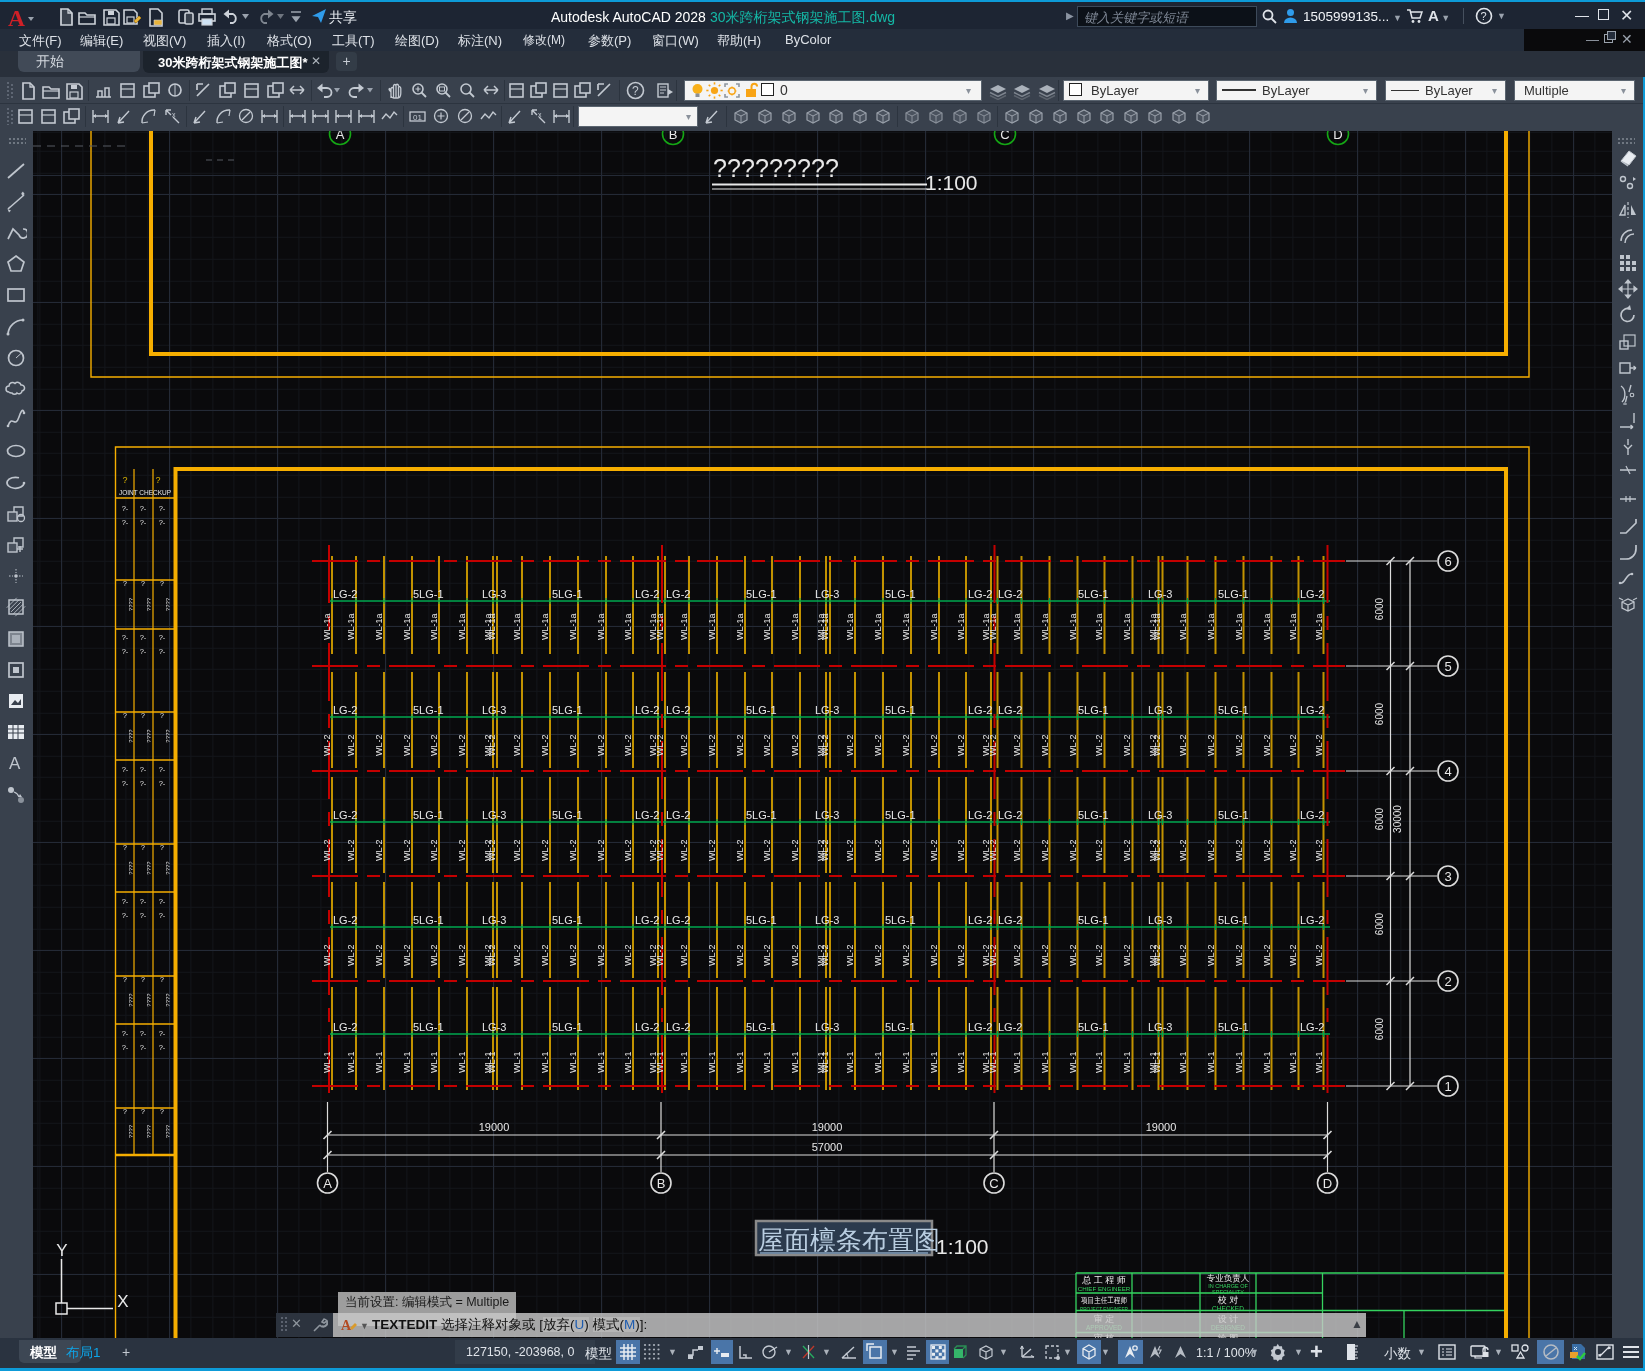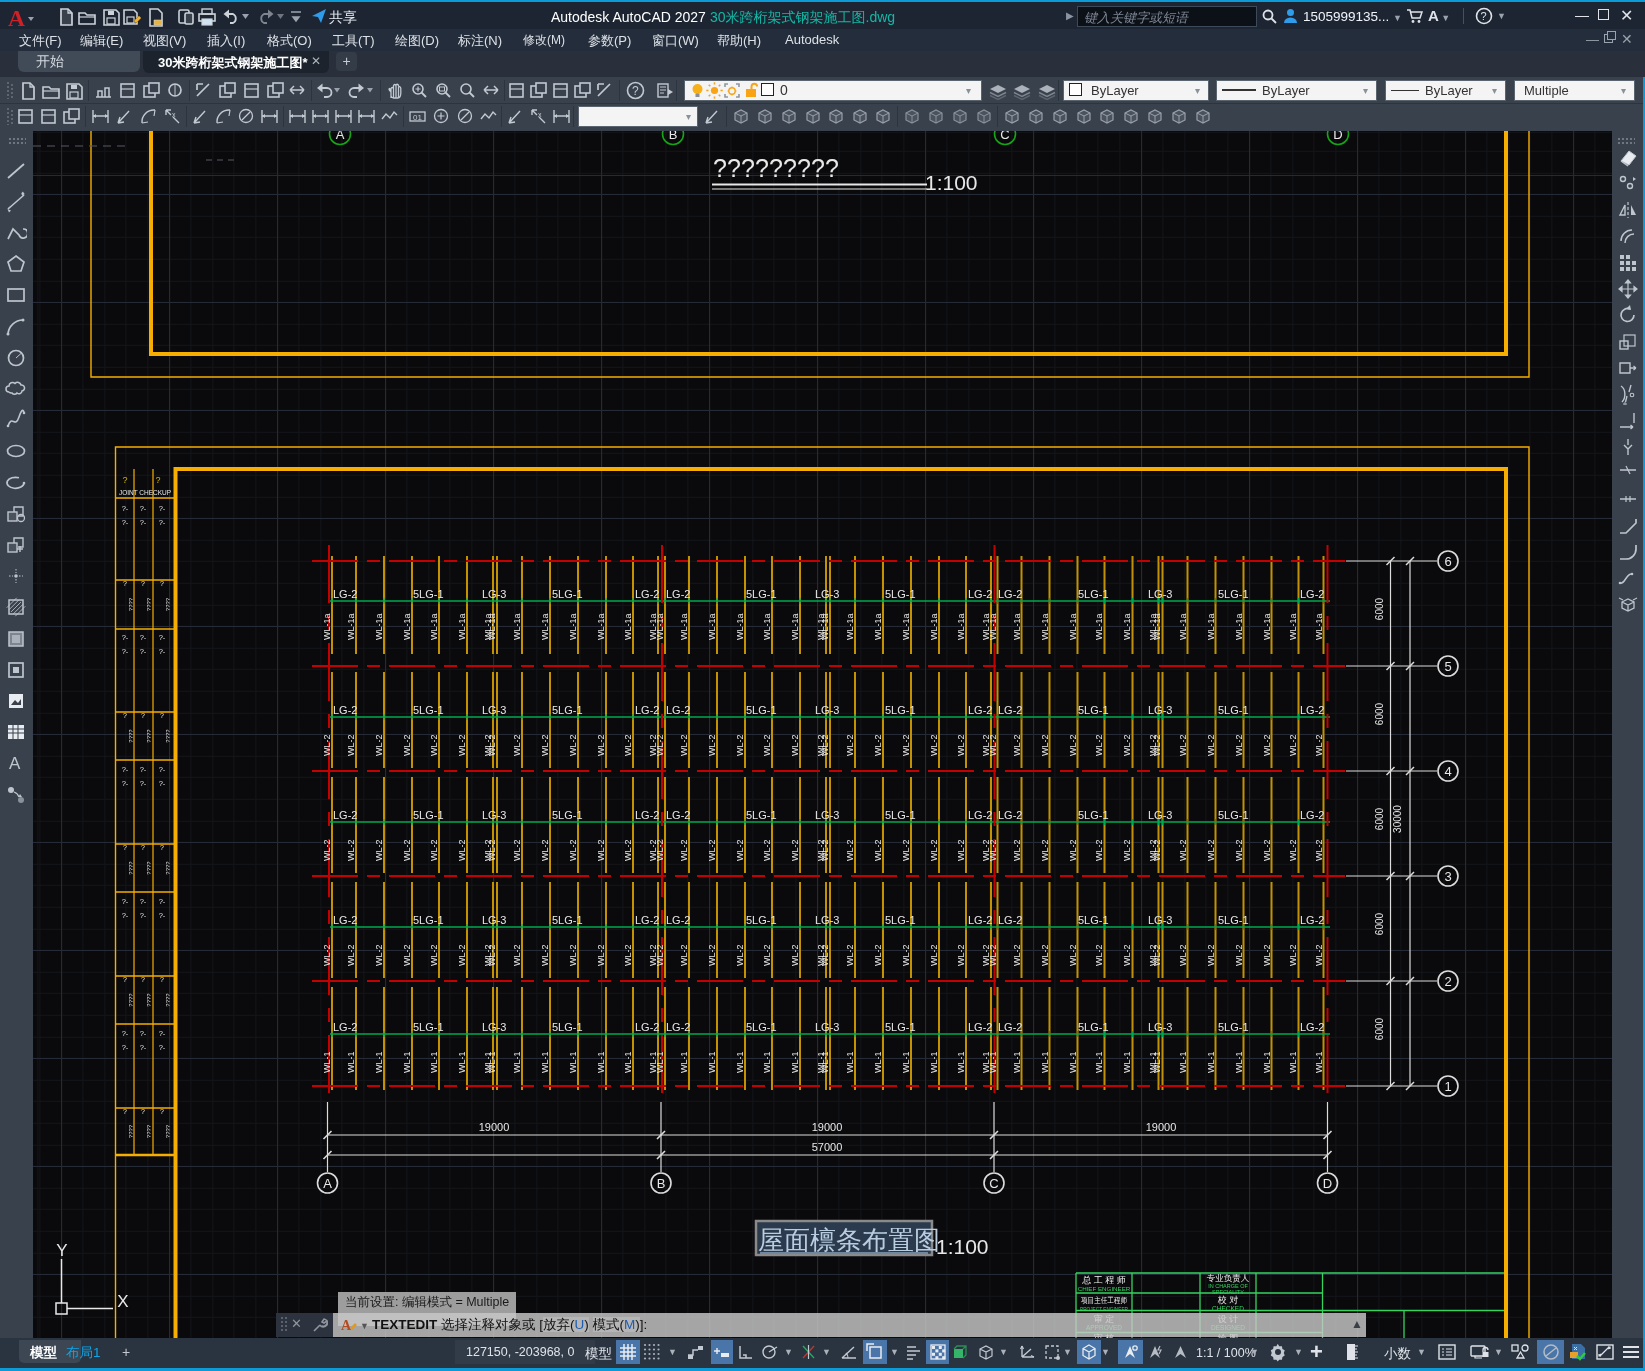--- a/index.html
+++ b/index.html
@@ -50,21 +50,21 @@
     <svg class="abs" style="left:277px;top:12px" width="8" height="6">
       <path d="M0 0 h7 l-3.5 5 z" fill="#6e757f"></path>
     </svg>
     <svg class="abs" style="left:290px;top:8px" width="12" height="12">
       <path d="M1 2 h10 M3 7 h6 l-3 4 z" stroke="#9aa2ad" fill="#9aa2ad" stroke-width="1.5"></path>
     </svg>
     <svg class="abs" style="left:311px;top:6px" width="16" height="16" viewBox="0 0 16 16">
       <path d="M1 8 L15 1 L10 15 L7 9 z" fill="#2f9ceb"></path>
     </svg>
     <div class="abs" style="left:329px;top:7px;font-size:14px;color:#e8ecf1">共享</div>
-    <div class="abs" style="left:551px;top:7px;font-size:14px;color:#ffffff">Autodesk AutoCAD 2027</div>
+    <div class="abs" style="left:551px;top:7px;font-size:14px;color:#ffffff">Autodesk AutoCAD 2028</div>
     <div class="abs" style="left:710px;top:7px;font-size:14px;color:#14b8a6">30米跨桁架式钢架施工图.dwg</div>
     <div class="abs" style="left:1066px;top:8px;color:#8b94a2;font-size:10px">▶</div>
     <div class="abs" style="left:1077px;top:4px;width:180px;height:21px;background:#0c1118;border:1px solid #3d4a5a;color:#7e8795;font-size:13px;font-style:italic;padding:2px 6px">键入关键字或短语</div>
     <svg class="abs" style="left:1261px;top:6px" width="17" height="17" viewBox="0 0 17 17">
       <circle cx="7" cy="7" r="4.5" fill="none" stroke="#dfe3e9" stroke-width="1.8"></circle>
       <path d="M10.5 10.5 L15 15" stroke="#dfe3e9" stroke-width="1.8"></path>
     </svg>
     <svg class="abs" style="left:1282px;top:5px" width="17" height="18" viewBox="0 0 17 18">
       <circle cx="8.5" cy="5.5" r="3.5" fill="#2f9ceb"></circle>
       <path d="M2 16 a6.5 5.5 0 0 1 13 0 z" fill="#2f9ceb"></path>
@@ -79,34 +79,34 @@
     <div class="abs" style="left:1463px;top:6px;width:1px;height:16px;background:#46505e"></div>
     <svg class="abs" style="left:1475px;top:5px" width="18" height="18" viewBox="0 0 18 18">
       <circle cx="9" cy="9" r="7.5" fill="none" stroke="#dfe3e9" stroke-width="1.6"></circle>
       <text x="5.6" y="13" font-size="11" fill="#dfe3e9" font-family="Liberation Sans">?</text>
     </svg>
     <div class="abs" style="left:1497px;top:9px;font-size:9px;color:#9aa2ad">▼</div>
     <div class="abs" style="left:1575px;top:5px;font-size:14px;color:#dfe3e9">—</div>
     <div class="abs" style="left:1598px;top:3px;width:11px;height:11px;border:1.5px solid #dfe3e9;margin-top:4px"></div>
     <div class="abs" style="left:1620px;top:4px;font-size:16px;color:#dfe3e9">✕</div>
   </div>
-<div class="abs" style="left:0;top:29px;width:1645px;height:22px;background:#242d3b">
+<div class="abs" style="left:0;top:29px;width:1524px;height:22px;background:#242d3b">
     <div class="abs" style="left:19px;top:3px;font-size:13px;color:#dde1e7">文件(F)</div>
     <div class="abs" style="left:80px;top:3px;font-size:13px;color:#dde1e7">编辑(E)</div>
     <div class="abs" style="left:143px;top:3px;font-size:13px;color:#dde1e7">视图(V)</div>
     <div class="abs" style="left:207px;top:3px;font-size:13px;color:#dde1e7">插入(I)</div>
     <div class="abs" style="left:267px;top:3px;font-size:13px;color:#dde1e7">格式(O)</div>
     <div class="abs" style="left:332px;top:3px;font-size:13px;color:#dde1e7">工具(T)</div>
     <div class="abs" style="left:395px;top:3px;font-size:13px;color:#dde1e7">绘图(D)</div>
     <div class="abs" style="left:458px;top:3px;font-size:13px;color:#dde1e7">标注(N)</div>
     <div class="abs" style="left:523px;top:3px;font-size:12px;color:#dde1e7">修改(M)</div>
     <div class="abs" style="left:588px;top:3px;font-size:13px;color:#dde1e7">参数(P)</div>
     <div class="abs" style="left:652px;top:3px;font-size:13px;color:#dde1e7">窗口(W)</div>
     <div class="abs" style="left:717px;top:3px;font-size:13px;color:#dde1e7">帮助(H)</div>
-    <div class="abs" style="left:785px;top:3px;font-size:13px;color:#dde1e7">Autodesk</div>
+    <div class="abs" style="left:785px;top:3px;font-size:13px;color:#dde1e7">ByColor</div>
     <div class="abs" style="left:1586px;top:3px;font-size:13px;color:#9aa2ad">—</div>
     <div class="abs" style="left:1604px;top:5px;width:9px;height:9px;border:1.5px solid #9aa2ad"></div>
     <div class="abs" style="left:1607px;top:2px;width:9px;height:9px;border:1.5px solid #9aa2ad;background:#242d3b"></div>
     <div class="abs" style="left:1621px;top:2px;font-size:14px;color:#9aa2ad">✕</div>
   </div>
 <div class="abs" style="left:0;top:51px;width:1645px;height:26px;background:#29303b">
     <div class="abs" style="left:18px;top:0px;width:122px;height:21px;background:#414a57;border-radius:0 0 6px 6px;"></div>
     <div class="abs" style="left:36px;top:2px;font-size:14px;color:#d4d9df">开始</div>
     <div class="abs" style="left:143px;top:0px;width:186px;height:22px;background:#1c232c;border-radius:0 0 6px 6px;"></div>
     <div class="abs" style="left:158px;top:3px;font-size:13px;font-weight:bold;color:#ffffff">30米跨桁架式钢架施工图*</div>

